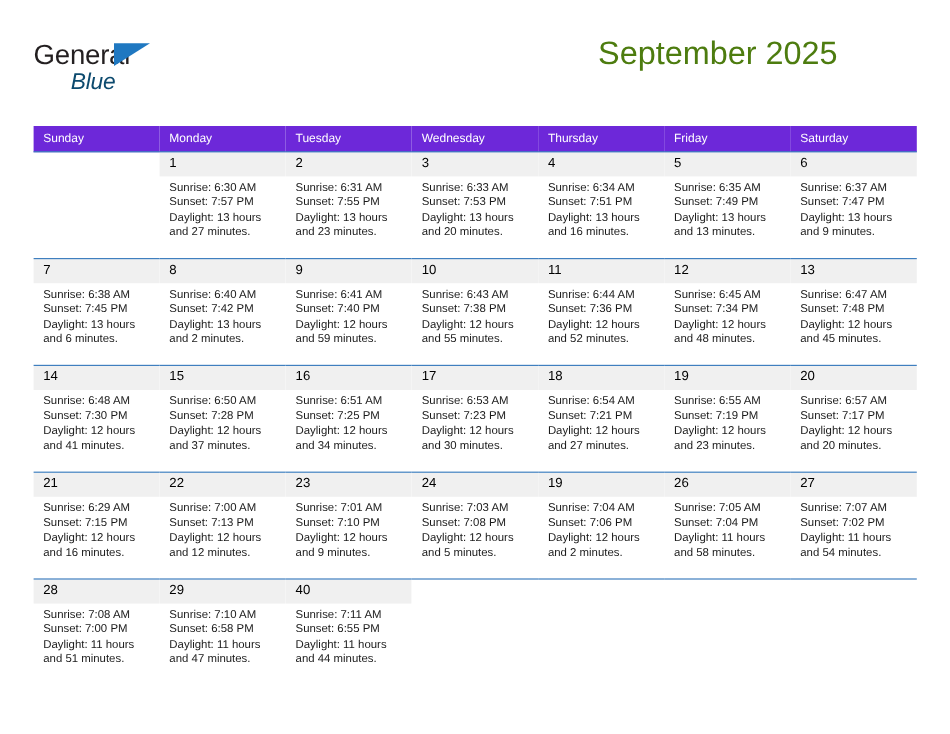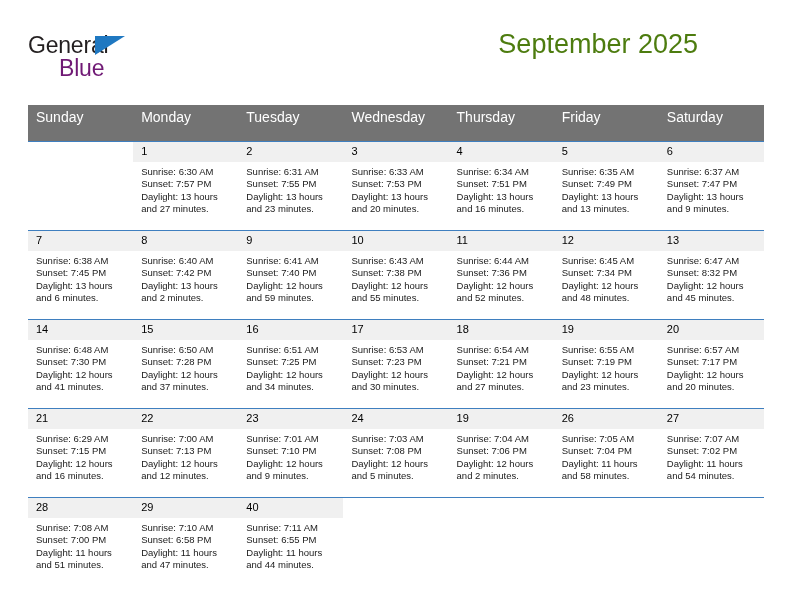--- a/index.html
+++ b/index.html
@@ -57,24 +57,25 @@
     top: 2px;
     width: 0;
     height: 0;
     border-left: 30px solid #1f78c1;
     border-bottom: 19px solid transparent;
   }
   .brand-line2 {
     position: absolute;
     left: 31px;
     top: 23px;
-    font-size: 23px;
+    font-size: 19px;
     line-height: 23px;
-    color: #701a75;
+    color: #0c4a6e;
     letter-spacing: -0.2px;
+    font-style: italic;
   }
 
   .title-block {
     position: absolute;
     right: 0;
     top: 0;
     text-align: right;
   }
   .cal-title {
     font-size: 27px;
@@ -96,26 +97,26 @@
   .calendar {
     position: absolute;
     left: 28px;
     top: 105px;
     width: 736px;
     border-collapse: collapse;
     table-layout: fixed;
   }
 
   .calendar th {
-    background: #737373;
+    background: #6d28d9;
     color: #ffffff;
-    font-size: 14px;
+    font-size: 10px;
     font-weight: normal;
     text-align: left;
-    padding: 4px 0 16px 8px;
+    padding: 4px 0 4px 8px;
     height: 13px;
     vertical-align: middle;
   }
 
   .week-row > td {
     border-top: 1.6px solid #3f7fbf;
     vertical-align: top;
     padding: 0;
     height: 88px;
     background: #ffffff;
@@ -313,21 +314,21 @@
                 <div>Sunset: 7:34 PM</div>
                 <div class="daylight">Daylight: 12 hours and 48 minutes.</div>
               </div>
             </div>
           </td>
           <td>
             <div class="cell-inner">
               <div class="daynum">13</div>
               <div class="detail">
                 <div>Sunrise: 6:47 AM</div>
-                <div>Sunset: 8:32 PM</div>
+                <div>Sunset: 7:48 PM</div>
                 <div class="daylight">Daylight: 12 hours and 45 minutes.</div>
               </div>
             </div>
           </td>
         </tr>
         <tr class="week-row">
           <td>
             <div class="cell-inner">
               <div class="daynum">14</div>
               <div class="detail">

